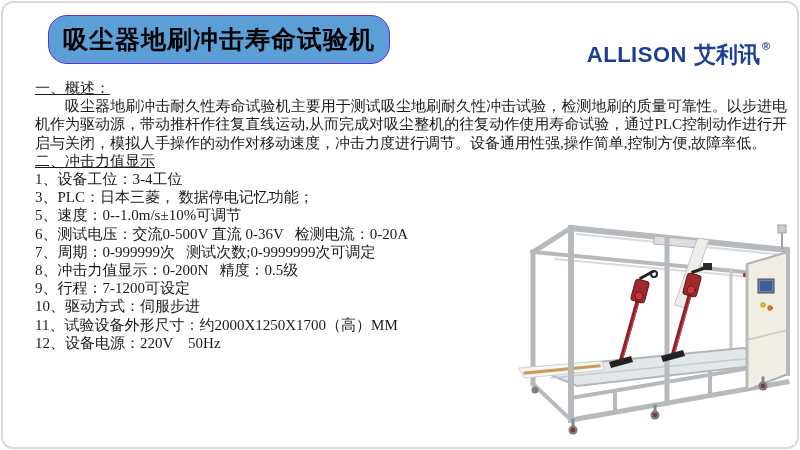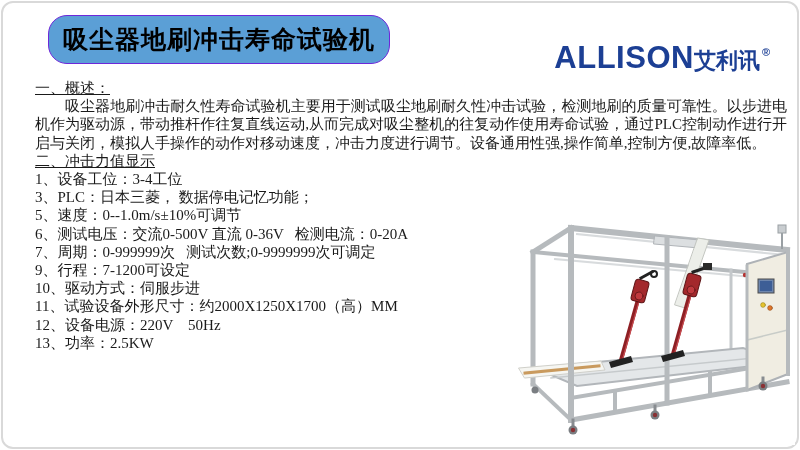--- a/index.html
+++ b/index.html
@@ -21,22 +21,22 @@
   .banner .t{
     font-size:25px;font-weight:bold;letter-spacing:1px;color:#000;
     white-space:nowrap;
   }
   
   .logo{
     position:absolute;top:40px;right:30px;color:#1c3f94;
     font-family:"Liberation Sans","DejaVu Sans",sans-serif;font-weight:bold;
     display:flex;align-items:baseline;white-space:nowrap;
   }
-  .logo .en{font-size:31px;letter-spacing:.5px;}
-  .logo .cn{font-size:22px;}
+  .logo .en{font-size:22px;letter-spacing:.5px;}
+  .logo .cn{font-size:22px;margin-left:7px;}
   .logo .reg{font-size:11px;position:relative;top:-12px;margin-left:2px;}
   
   .content{
     position:absolute;left:35px;top:79px;width:752px;
     font-size:15px;line-height:18.2px;
   }
   .sec-heading{white-space:pre-wrap;text-decoration:underline;}
   .para{white-space:pre-wrap;text-indent:2em;text-align:justify;}
   .spec-item{white-space:pre-wrap;}
   
@@ -62,25 +62,25 @@
 
 <div class="content">
   <div class="sec-heading">一、概述：</div>
   <div class="para">吸尘器地刷冲击耐久性寿命试验机主要用于测试吸尘地刷耐久性冲击试验，检测地刷的质量可靠性。以步进电机作为驱动源，带动推杆作往复直线运动,从而完成对吸尘整机的往复动作使用寿命试验，通过PLC控制动作进行开启与关闭，模拟人手操作的动作对移动速度，冲击力度进行调节。设备通用性强,操作简单,控制方便,故障率低。</div>
   <div class="sec-heading">二、冲击力值显示</div>
   <div class="spec-item">1、设备工位：3-4工位</div>
   <div class="spec-item">3、PLC：日本三菱， 数据停电记忆功能；</div>
   <div class="spec-item">5、速度：0--1.0m/s±10%可调节</div>
   <div class="spec-item">6、测试电压：交流0-500V 直流 0-36V   检测电流：0-20A</div>
   <div class="spec-item">7、周期：0-999999次   测试次数;0-9999999次可调定</div>
+  <div class="spec-item">8、冲击力值显示：0-200N   精度：0.5级</div>
   <div class="spec-item">9、行程：7-1200可设定</div>
   <div class="spec-item">10、驱动方式：伺服步进</div>
   <div class="spec-item">11、试验设备外形尺寸：约2000X1250X1700（高）MM</div>
   <div class="spec-item">12、设备电源：220V    50Hz</div>
-  <div class="spec-item">13、功率：2.5KW</div>
 </div>
 
 <div class="photo">
   <svg width="290" height="223" viewBox="0 0 290 223">
     <g stroke-linecap="square" fill="none">
 
       <g>
         <line x1="28" y1="30" x2="28" y2="162" stroke="#b6babd" stroke-width="5"></line>
         <line x1="28" y1="30" x2="240" y2="50" stroke="#b6babd" stroke-width="4"></line>
         <line x1="50" y1="37" x2="246" y2="55" stroke="#d8dbdd" stroke-width="2"></line>

